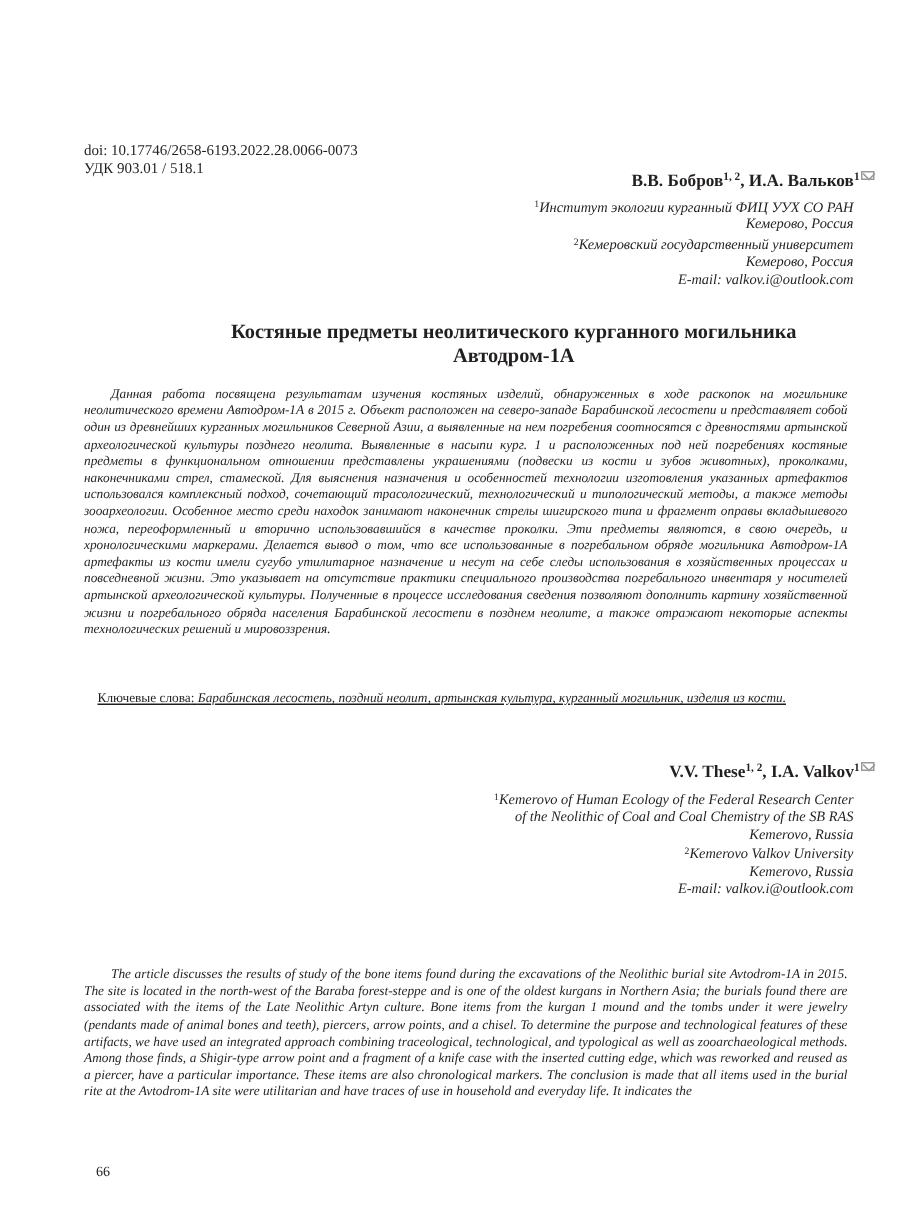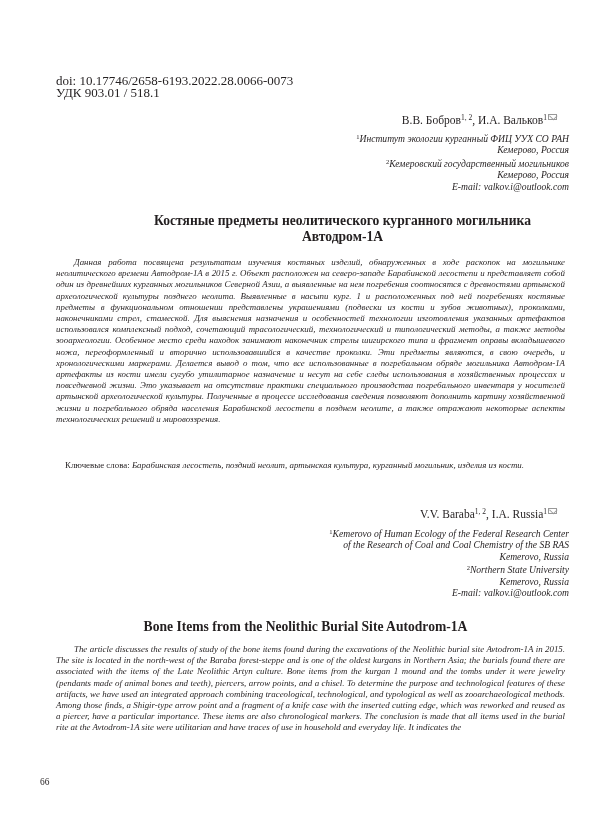--- a/index.html
+++ b/index.html
@@ -1,74 +1,73 @@
 <!DOCTYPE html>
 <html><head>
 <meta charset="utf-8">
 <style>
   html, body { margin: 0; padding: 0; background: #ffffff; }
   body { width: 611px; height: 820px; position: relative; overflow: hidden; color: #231f20; font-family: "Liberation Serif", serif; }
   .page { position: absolute; left: 0; top: 0; width: 611px; height: 820px; }
-  .meta { position: absolute; left: 56px; top: 75px; font-size: 13px; line-height: 11.5px; }
+  .meta { position: absolute; left: 56px; top: 95px; font-size: 10px; line-height: 11.5px; }
   .meta div { white-space: nowrap; }
-  .authors { position: absolute; right: 54px; text-align: right; font-weight: normal; font-size: 11.5px; white-space: nowrap; }
+  .authors { position: absolute; right: 28px; text-align: right; font-weight: bold; font-size: 11.5px; white-space: nowrap; }
   .authors sup { font-size: 7.5px; vertical-align: 4px; }
   .mail { display: inline-block; width: 9px; height: 6px; border: 0.8px solid #999; position: relative; vertical-align: 4px; margin-left: 1px; box-sizing: border-box; }
   .mail::before { content: ""; position: absolute; left: 0; top: -2px; width: 4.5px; height: 4.5px; border-right: 0.8px solid #999; border-bottom: 0.8px solid #999; transform: translateX(1.6px) rotate(45deg); transform-origin: center; }
   .affil { position: absolute; right: 42px; text-align: right; font-style: italic; font-size: 9.6px; line-height: 11.4px; }
   .affil div { white-space: nowrap; }
   .affil sup { font-size: 6.5px; vertical-align: 3px; font-style: normal; }
   .title { position: absolute; left: 0; width: 611px; text-align: center; font-weight: bold; font-size: 13.6px; line-height: 16px; }
   .abstract { position: absolute; left: 56px; width: 509px; font-style: italic; font-size: 8.9px; line-height: 11.2px; text-align: justify; text-indent: 18px; hyphens: manual; }
-  .keywords { position: absolute; left: 56px; width: 509px; font-size: 8.9px; line-height: 11.2px; text-align: justify; text-indent: 9px; }
+  .keywords { position: absolute; left: 56px; width: 509px; font-size: 8.9px; line-height: 11.2px; text-align: justify; text-indent: 9px; text-decoration: underline; }
   .keywords .kw-list { font-style: italic; }
-  .page-number { position: absolute; left: 40px; top: 777px; font-size: 9.4px; }
+  .page-number { position: absolute; left: 64px; top: 777px; font-size: 9.4px; }
 </style>
 </head>
 <body>
 
 <div class="page">
 
   <div class="meta">
     <div>doi: 10.17746/2658-6193.2022.28.0066-0073</div>
     <div>УДК 903.01 / 518.1</div>
   </div>
 
   <div class="authors" style="top:113px;">
     <span>В.В. Бобров</span><sup>1, 2</sup><span>, </span><span>И.А. Вальков</span><sup>1</sup><span class="mail"></span>
   </div>
 
   <div class="affil" style="top:131px;">
     <div><sup>1</sup><span>Институт экологии курганный ФИЦ УУХ СО РАН</span></div>
     <div><span>Кемерово, Россия</span></div>
-    <div><sup>2</sup><span>Кемеровский государственный могильников</span></div>
+    <div><sup>2</sup><span>Кемеровский государственный университет</span></div>
     <div><span>Кемерово, Россия</span></div>
     <div><span>E-mail: valkov.i@outlook.com</span></div>
   </div>
 
   <div class="title" style="top:213px;padding-left:37px;">
     <div>Костяные предметы неолитического курганного могильника</div>
     <div>Автодром-1А</div>
   </div>
 
   <div class="abstract" style="top:257px;">Данная работа посвящена результатам изучения костяных изделий, обнаруженных в ходе раскопок на могиль­нике неолитического времени Автодром-1А в 2015 г. Объект расположен на северо-западе Барабинской лесостепи и представляет собой один из древнейших курганных могильников Северной Азии, а выявленные на нем погребения соотносятся с древностями артынской археологической культуры позднего неолита. Выявленные в насыпи кург. 1 и расположенных под ней погребениях костяные предметы в функциональном отношении представлены украшения­ми (подвески из кости и зубов животных), проколками, наконечниками стрел, стамеской. Для выяснения назначения и особенностей технологии изготовления указанных артефактов использовался комплексный подход, сочетающий трасологический, технологический и типологический методы, а также методы зооархеологии. Особенное место среди находок занимают наконечник стрелы шигирского типа и фрагмент оправы вкладышевого ножа, переоформ­ленный и вторично использовавшийся в качестве проколки. Эти предметы являются, в свою очередь, и хронологиче­скими маркерами. Делается вывод о том, что все использованные в погребальном обряде могильника Автодром-1А артефакты из кости имели сугубо утилитарное назначение и несут на себе следы использования в хозяйственных процессах и повседневной жизни. Это указывает на отсутствие практики специального производства погребального инвентаря у носителей артынской археологической культуры. Полученные в процессе исследования сведения позво­ляют дополнить картину хозяйственной жизни и погребального обряда населения Барабинской лесостепи в позднем неолите, а также отражают некоторые аспекты технологических решений и мировоззрения.</div>
 
   <div class="keywords" style="top:460px;"><span>Ключевые слова</span><span>: </span><span class="kw-list">Барабинская лесостепь, поздний неолит, артынская культура, курганный могильник, из­делия из кости.</span></div>
 
   <div class="authors" style="top:507px;">
-    <span>V.V. Baraba</span><sup>1, 2</sup><span>, </span><span>I.A. Russia</span><sup>1</sup><span class="mail"></span>
+    <span>V.V. These</span><sup>1, 2</sup><span>, </span><span>I.A. Valkov</span><sup>1</sup><span class="mail"></span>
   </div>
 
   <div class="affil" style="top:526px;">
     <div><sup>1</sup><span>Kemerovo of Human Ecology of the Federal Research Center</span></div>
-    <div><span>of the Research of Coal and Coal Chemistry of the SB RAS</span></div>
+    <div><span>of the Neolithic of Coal and Coal Chemistry of the SB RAS</span></div>
     <div><span>Kemerovo, Russia</span></div>
-    <div><sup>2</sup><span>Northern State University</span></div>
+    <div><sup>2</sup><span>Kemerovo Valkov University</span></div>
     <div><span>Kemerovo, Russia</span></div>
     <div><span>E-mail: valkov.i@outlook.com</span></div>
   </div>
 
-  <div class="title" style="top:619px;">Bone Items from the Neolithic Burial Site Autodrom-1A</div>
 
   <div class="abstract" style="top:644px;">The article discusses the results of study of the bone items found during the excavations of the Neolithic burial site Avtodrom-1A in 2015. The site is located in the north-west of the Baraba forest-steppe and is one of the oldest kurgans in Northern Asia; the burials found there are associated with the items of the Late Neolithic Artyn culture. Bone items from the kurgan 1 mound and the tombs under it were jewelry (pendants made of animal bones and teeth), piercers, arrow points, and a chisel. To determine the purpose and technological features of these artifacts, we have used an integrated approach combining traceological, technological, and typological as well as zooarchaeological methods. Among those finds, a Shigir-type arrow point and a fragment of a knife case with the inserted cutting edge, which was reworked and reused as a piercer, have a particular importance. These items are also chronological markers. The conclusion is made that all items used in the burial rite at the Avtodrom-1A site were utilitarian and have traces of use in household and everyday life. It indicates the</div>
 
   <div class="page-number">66</div>
 </div>
 
 </body></html>

